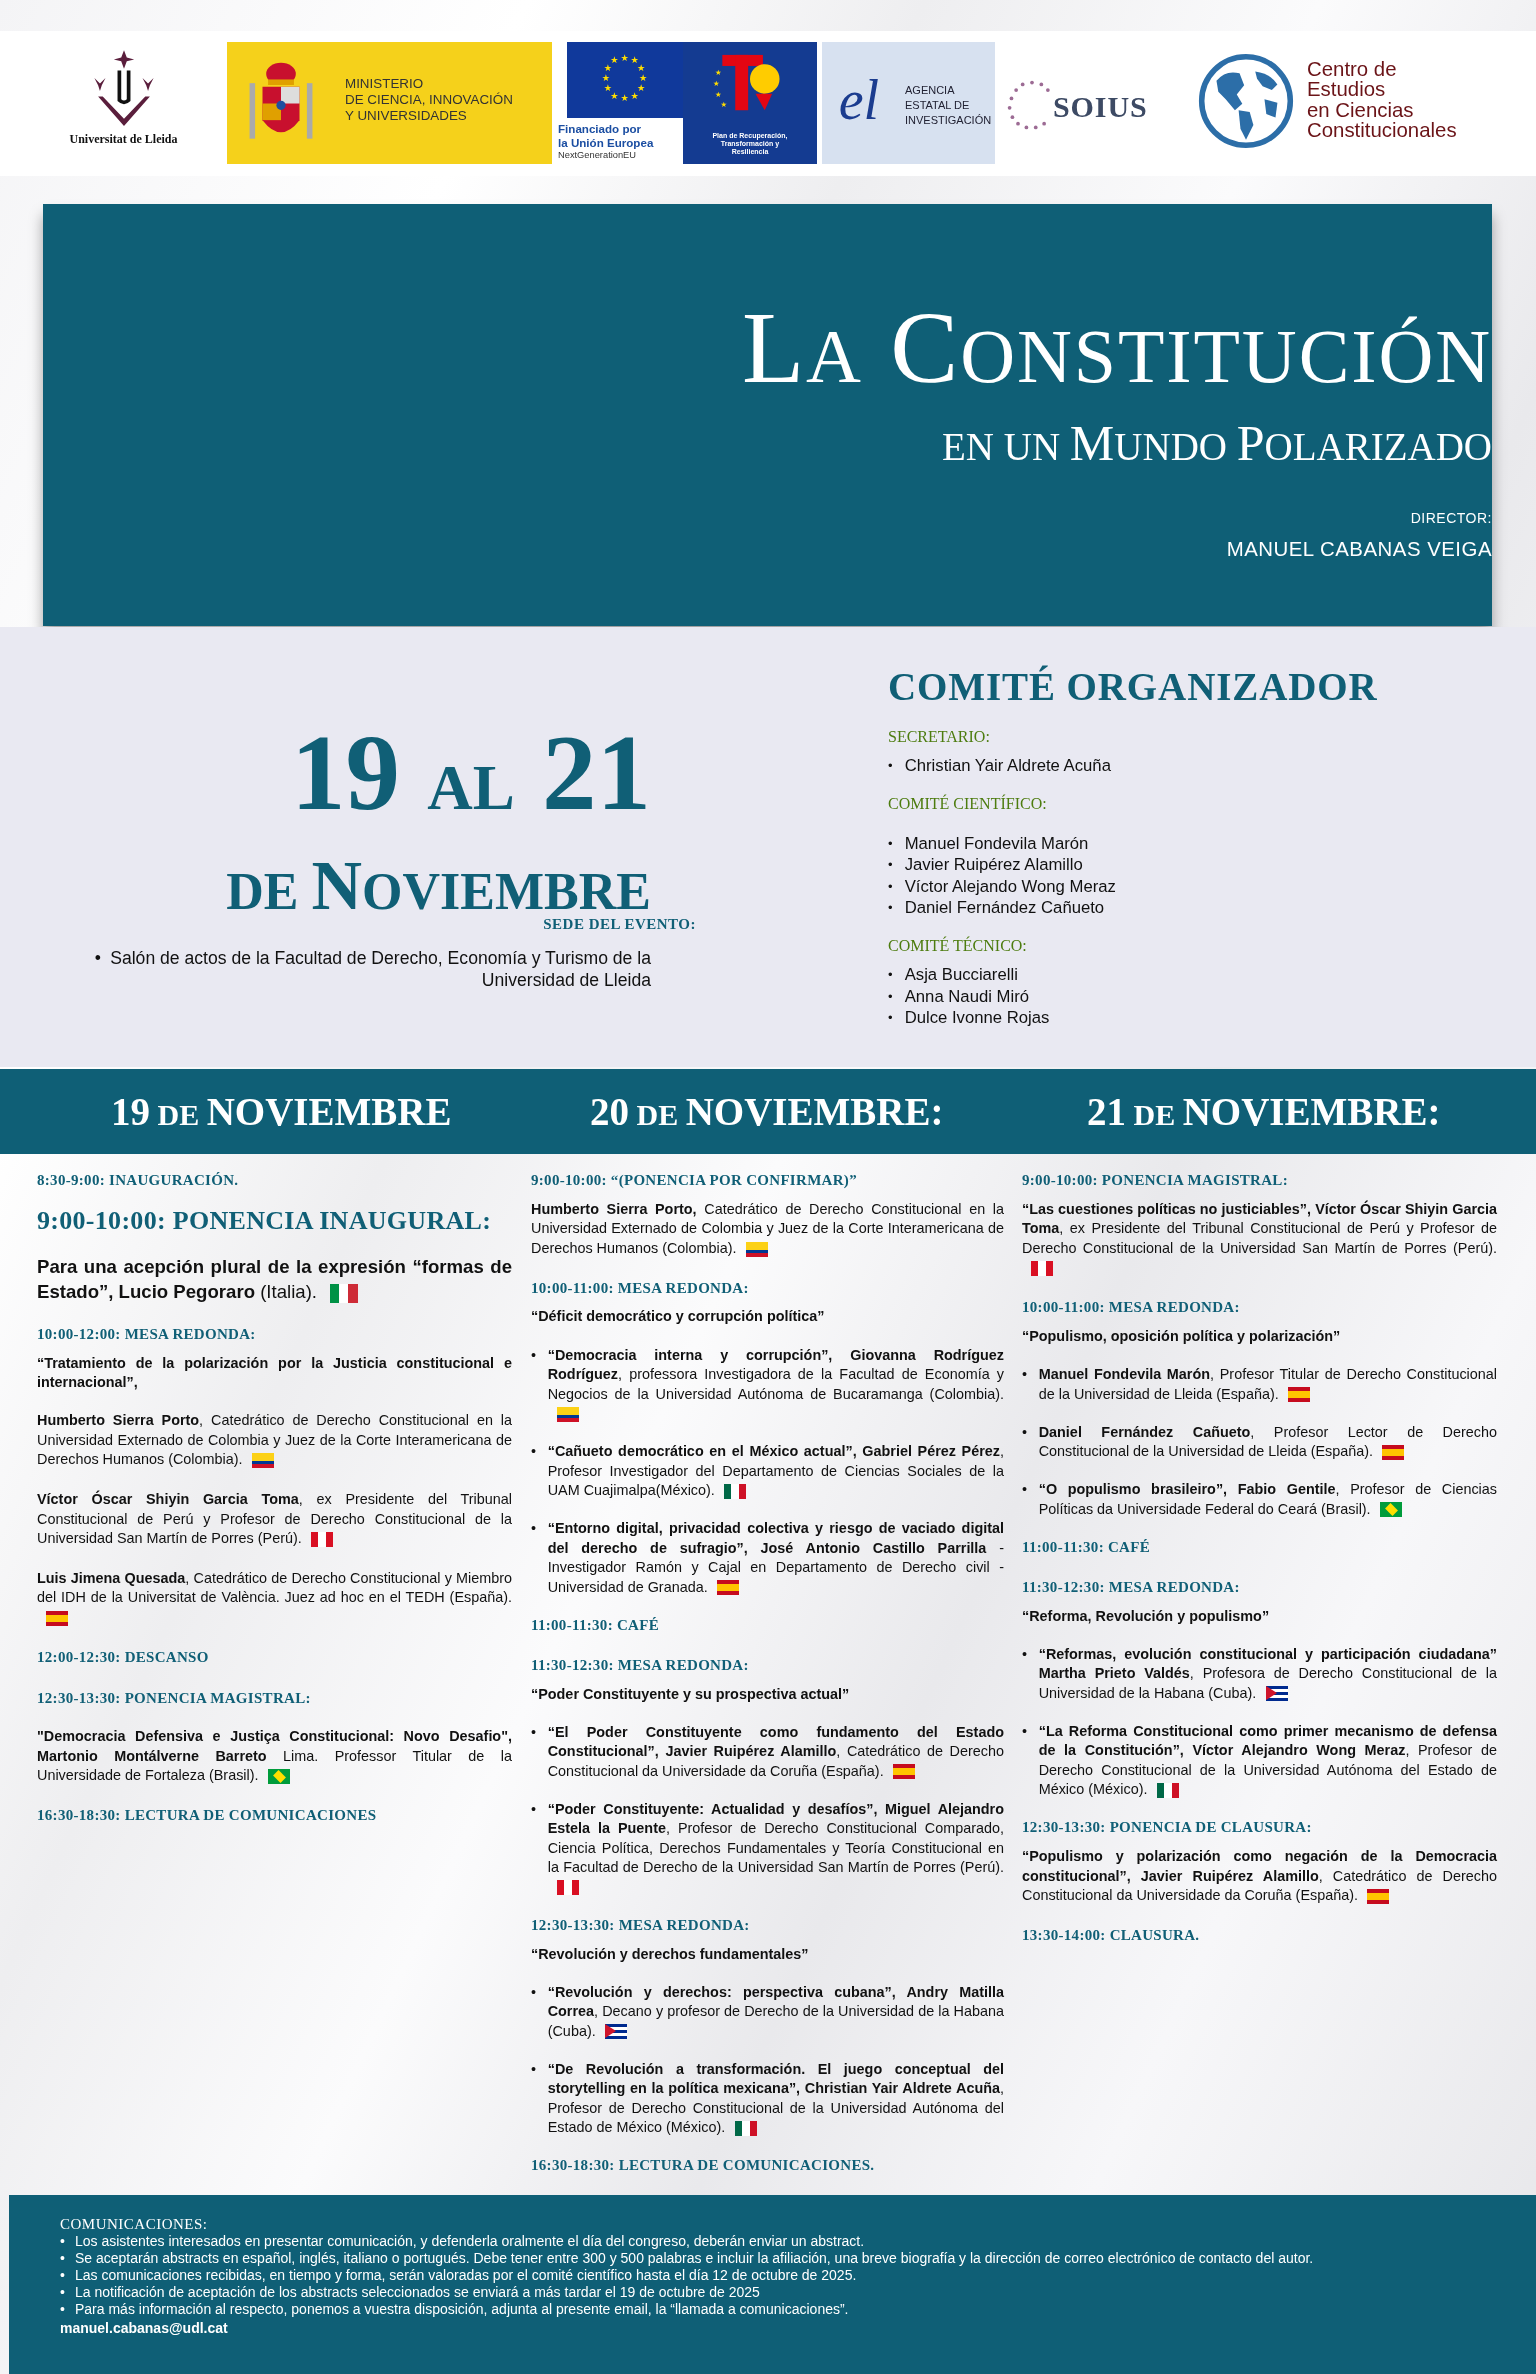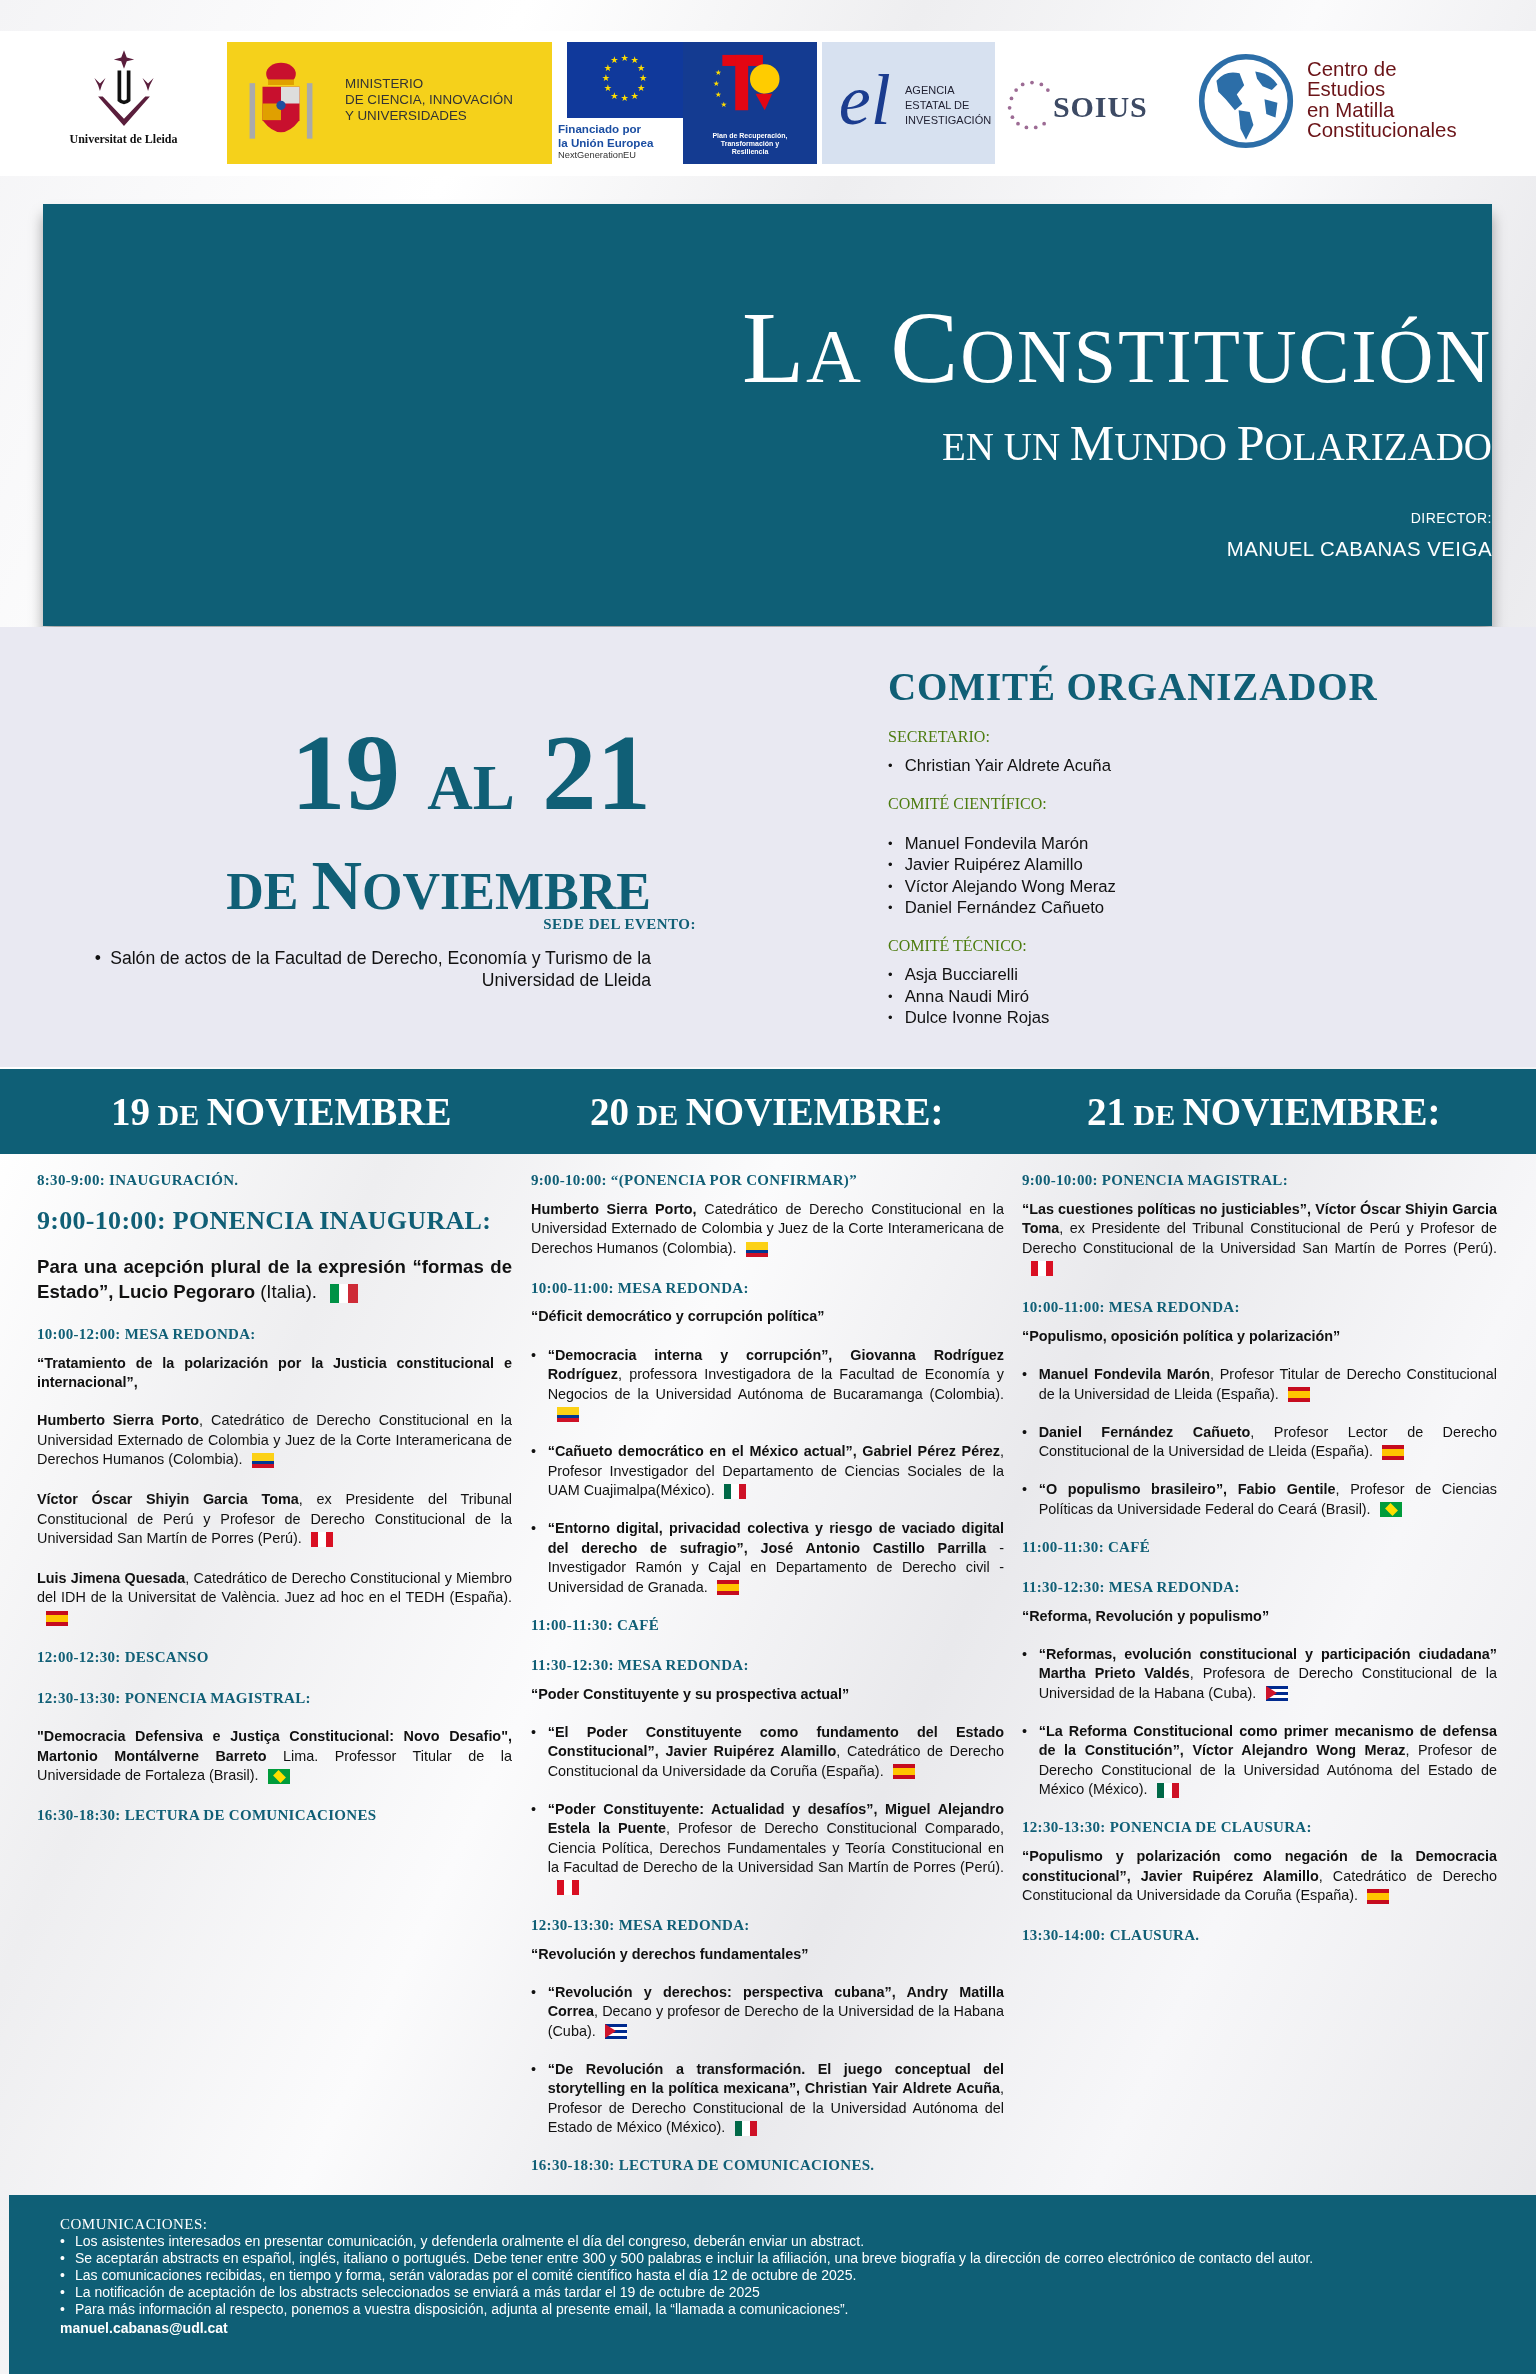--- a/index.html
+++ b/index.html
@@ -20,21 +20,21 @@
   .ministerio { left: 227px; top: 11px; width: 325px; height: 122px; background: #f5d11b; }
   .ministerio .shield { position: absolute; left: 16.7px; top: 16.7px; width: 74px; height: 89px; }
   .ministerio .mtext { position: absolute; left: 118px; top: 34px; font-size: 13.4px; line-height: 16px; color: #333; }
   .eu { left: 558px; top: 11px; width: 121px; height: 122px; }
   .eu .flag { width: 116px; height: 76px; background: #10399b; position: relative; }
   .eu .ftext1 { font-size: 11.6px; font-weight: bold; color: #1b4ea2; line-height: 14px; margin-top: 3.7px; }
   .eu .ftext2 { font-size: 9.3px; color: #333; }
   .prtr { left: 683px; top: 11px; width: 134px; height: 122px; background: #143b91; }
   .prtr .pt { position: absolute; bottom: 7.4px; left: 0; width: 100%; text-align: center; color: #fff; font-size: 7px; font-weight: bold; line-height: 8.3px; }
   .aei { left: 822px; top: 11px; width: 173px; height: 122px; background: #d7e1f0; }
-  .aei .e { position: absolute; left: 16.7px; top: 16.7px; font-family: "Liberation Serif", serif; font-style: italic; font-size: 72px; color: #1b3c8f; line-height: 83px; }
+  .aei .e { position: absolute; left: 16.7px; top: 16.7px; font-family: "Liberation Serif", serif; font-style: italic; font-size: 56px; color: #1b3c8f; line-height: 83px; }
   .aei .atext { position: absolute; left: 83px; top: 41px; font-size: 11px; line-height: 15px; color: #223; }
   .soius { left: 1004px; top: 46px; width: 167px; height: 56px; }
   .soius .dots { position: absolute; left: 0; top: 0; width: 56px; height: 56px; }
   .soius .st { position: absolute; left: 49px; top: 13px; font-family: "Liberation Serif", serif; font-weight: bold; font-size: 30px; color: #3d4a64; letter-spacing: 0.9px; }
   .ceec { left: 1198px; top: 20.4px; width: 278px; height: 102px; }
   .ceec .globe { position: absolute; left: 0; top: 1.9px; width: 96px; height: 96px; }
   .ceec .ct { position: absolute; left: 109px; top: 7.4px; font-size: 20.4px; line-height: 20.4px; color: #6b1418; }
 
   
   .title-box {
@@ -221,21 +221,21 @@
     <svg class="globe" viewBox="0 0 104 104">
       <circle cx="52" cy="52" r="48" fill="#fff" stroke="#2c6ea8" stroke-width="6"></circle>
       <path d="M20 30 Q30 18 45 22 L50 35 L42 45 L48 55 L40 62 L30 50 L22 42 Z" fill="#2c6ea8"></path>
       <path d="M44 62 L56 64 L60 78 L52 94 L46 82 Z" fill="#2c6ea8"></path>
       <path d="M62 20 Q78 22 86 34 L80 40 L70 36 L64 28 Z" fill="#2c6ea8"></path>
       <path d="M72 50 L86 54 L84 70 L74 66 Z" fill="#2c6ea8"></path>
     </svg>
     <div class="ct">
       <div>Centro de</div>
       <div>Estudios</div>
-      <div>en Matilla</div>
+      <div>en Ciencias</div>
       <div>Constitucionales</div>
     </div>
   </div>
 </div>
 
 <div class="title-box">
   <div class="title-main"><span>L</span><span class="sc">A</span> <span>C</span><span class="sc">ONSTITUCIÓN</span></div>
   <div class="title-sub"><span class="sc">EN UN </span><span>M</span><span class="sc">UNDO </span><span>P</span><span class="sc">OLARIZADO</span></div>
   <div class="director-label">DIRECTOR:</div>
   <div class="director-name">MANUEL CABANAS VEIGA</div>

